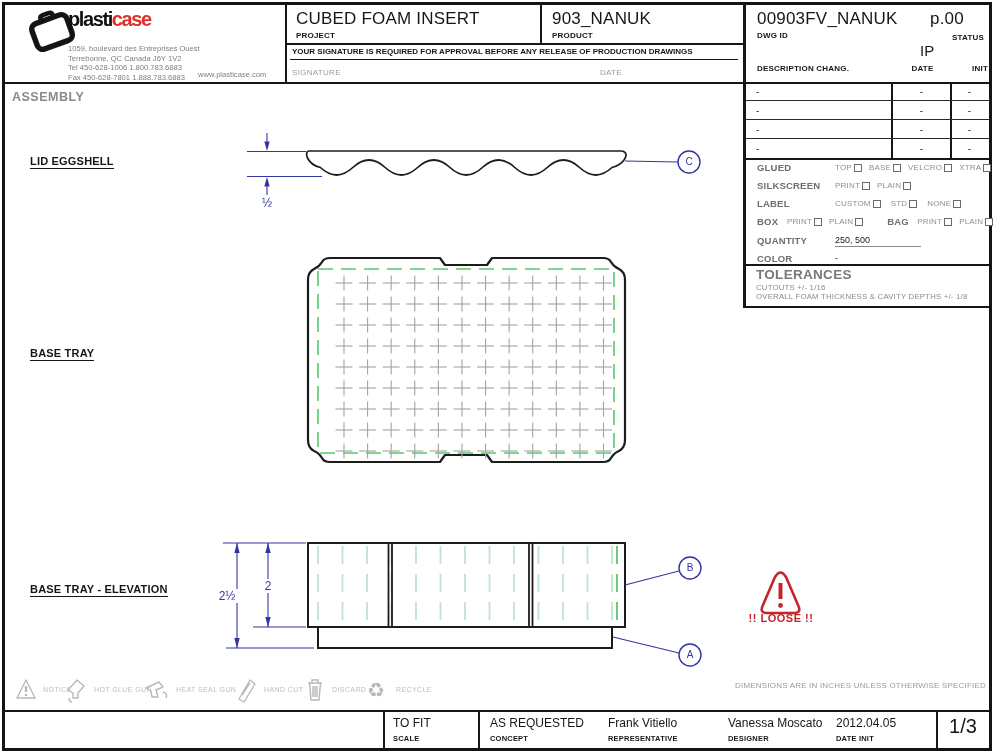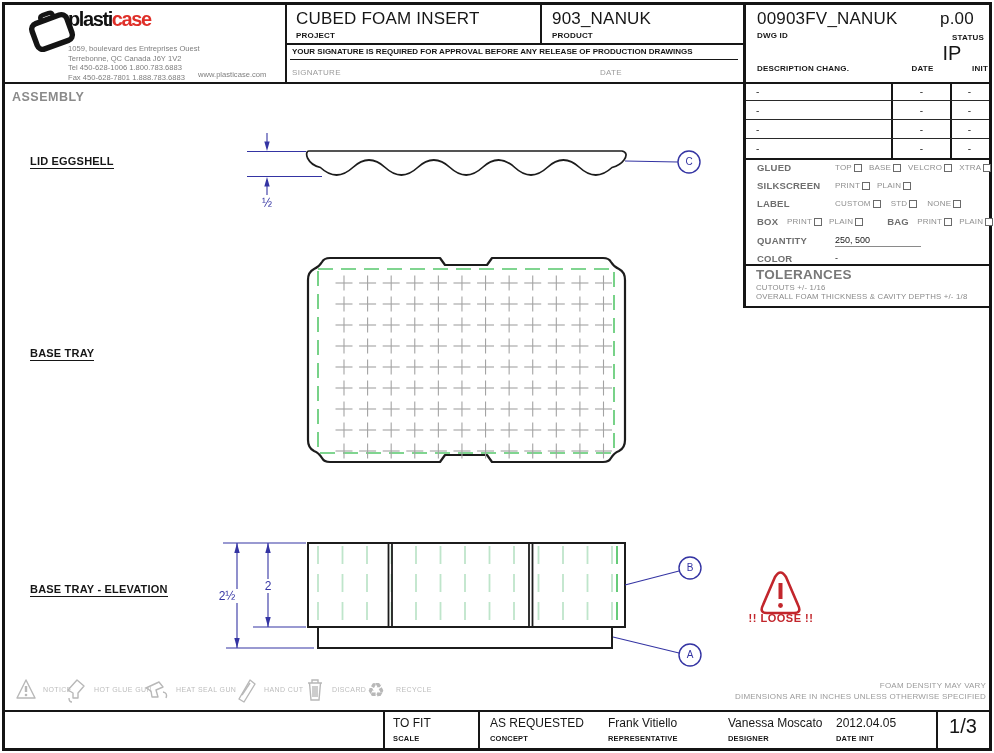--- a/index.html
+++ b/index.html
@@ -89,23 +89,23 @@
 <div class="abs slabel" style="left:296px;top:31px">PROJECT</div>
 <div class="abs big-title" style="left:552px;top:9px">903_NANUK</div>
 <div class="abs slabel" style="left:552px;top:31px">PRODUCT</div>
 
 <div class="notice-line">YOUR SIGNATURE IS REQUIRED FOR APPROVAL BEFORE ANY RELEASE OF PRODUCTION DRAWINGS</div>
 <div class="abs gray-label" style="left:292px;top:68px">SIGNATURE</div>
 <div class="abs gray-label" style="left:600px;top:68px">DATE</div>
 
 <div class="abs big-title" style="left:757px;top:9px">00903FV_NANUK</div>
 <div class="abs slabel" style="left:757px;top:31px">DWG ID</div>
-<div class="abs big-title" style="left:930px;top:9px;width:54px;text-align:center">p.00</div>
+<div class="abs big-title" style="left:930px;top:9px;width:54px;text-align:left">p.00</div>
 <div class="abs slabel" style="left:920px;top:33px;width:64px;text-align:right">STATUS</div>
-<div class="abs" style="left:920px;top:42px;width:64px;text-align:center;font-size:20px;color:#161616">IP</div>
+<div class="abs" style="left:920px;top:42px;width:64px;text-align:left;font-size:15px;color:#161616">IP</div>
 <div class="abs slabel" style="left:757px;top:64px">DESCRIPTION CHANG.</div>
 <div class="abs slabel" style="left:893px;top:64px;width:59px;text-align:center">DATE</div>
 <div class="abs slabel" style="left:952px;top:64px;width:36px;text-align:right">INIT</div>
 
 <div id="rev-body">
     <div class="rev-row">
       <div class="rev-cell c0">-</div>
       <div class="rev-cell c1">-</div>
       <div class="rev-cell c2">-</div>
     </div>
@@ -556,21 +556,20 @@
     <span class="legend-label">DISCARD</span>
 </div>
 <div class="legend-item" style="left:366px">
   <svg width="26" height="28" viewBox="0 0 26 28">
     <text x="1" y="22" font-size="20" fill="#b8b8b8" font-family="DejaVu Sans, sans-serif">♻</text>
   </svg>
     <span class="legend-label">RECYCLE</span>
 </div>
 
 <div class="notes">
-  <div>FOAM DENSITY MAY VARY</div>
   <div>DIMENSIONS ARE IN INCHES UNLESS OTHERWISE SPECIFIED</div>
 </div>
 
 <div class="rule" style="left:5px;top:710px;width:984px;height:2px"></div>
 <div class="rule" style="left:383px;top:710px;width:2px;height:39px"></div>
 <div class="rule" style="left:478px;top:710px;width:2px;height:39px"></div>
 <div class="rule" style="left:936px;top:710px;width:2px;height:39px"></div>
 
 <div class="legal">
 </div>

